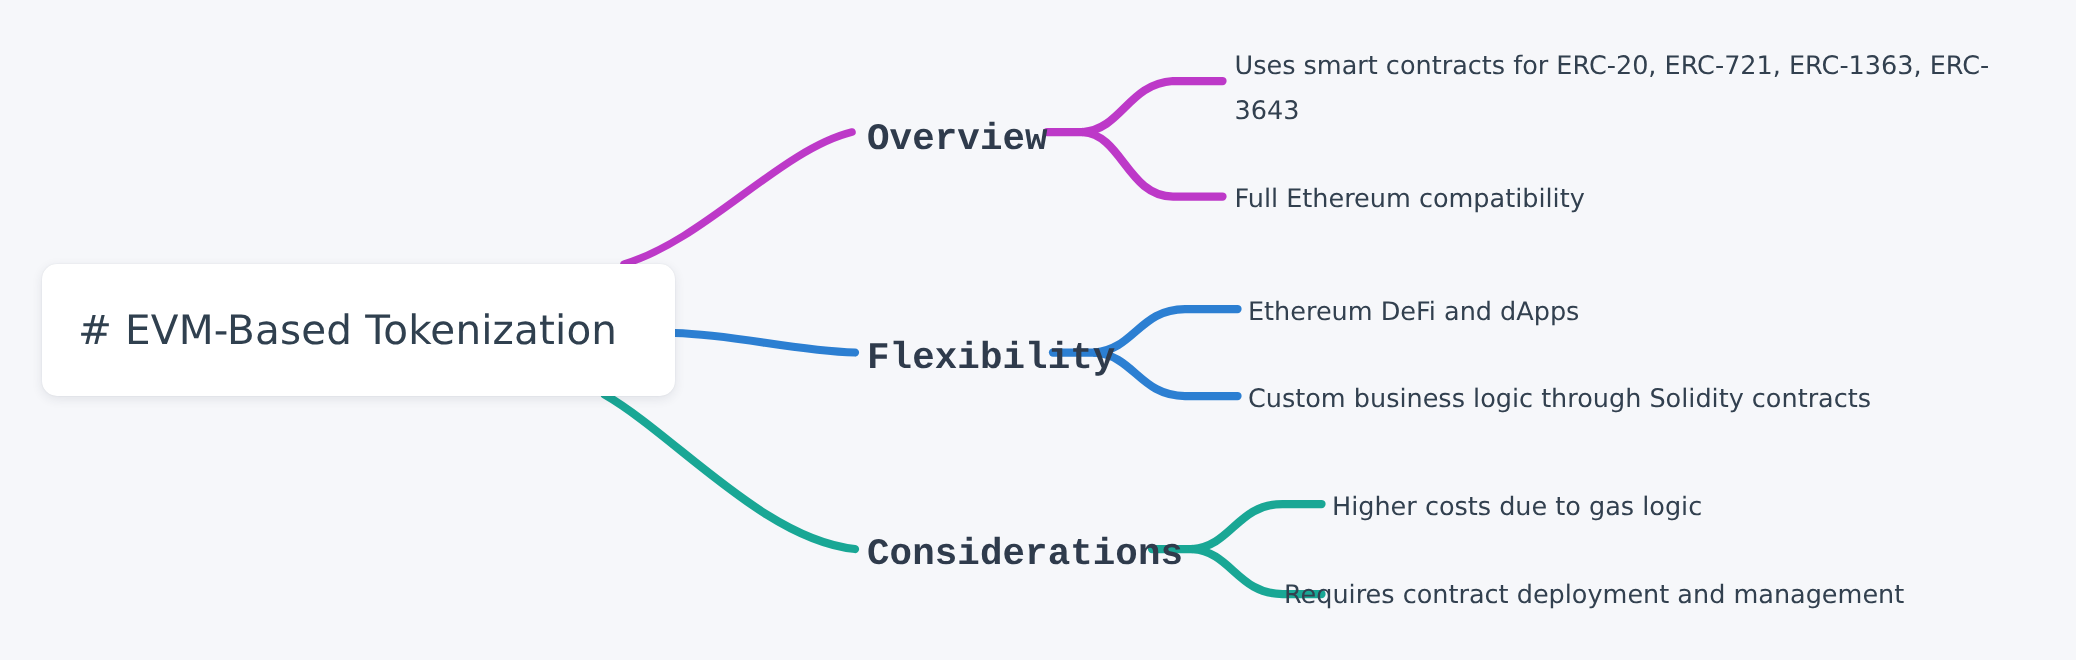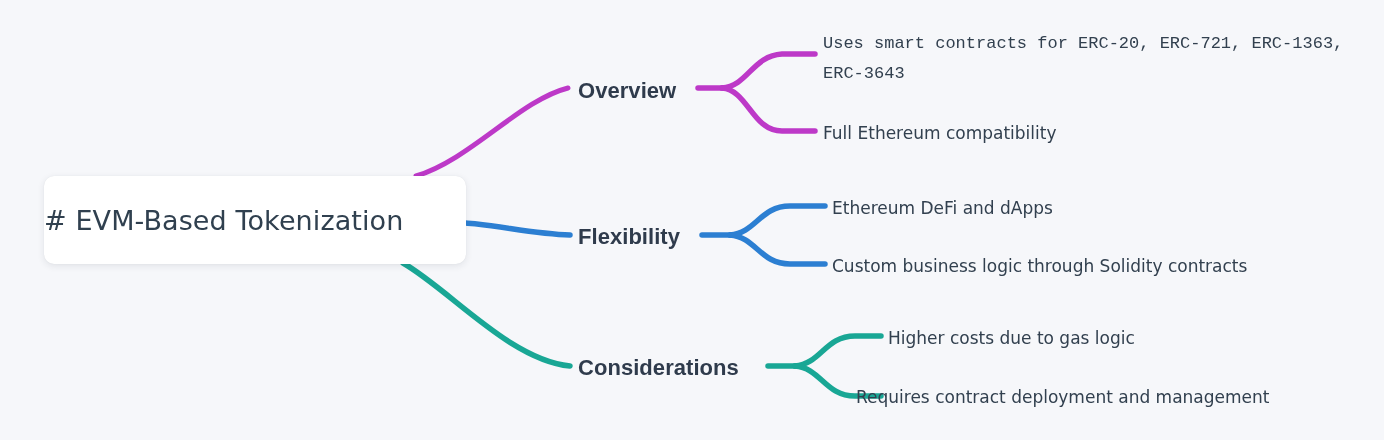--- a/index.html
+++ b/index.html
@@ -34,51 +34,51 @@
     left: 28px;
     top: 176px;
     width: 422px;
     height: 88px;
     background: #ffffff;
     border-radius: 10px;
     box-shadow: 0 2px 7px rgba(40,50,70,0.10), 0 0 1px rgba(40,50,70,0.10);
     display: flex;
     align-items: center;
     box-sizing: border-box;
-    margin-left: 16px;
+    padding-left: 24px;
   }
   .root-label {
     font-family: "DejaVu Sans", sans-serif;
     font-size: 27px;
     font-weight: 400;
     color: #30404f;
     letter-spacing: 0.1px;
   }
   .branch-node {
-    font-family: Liberation Sans, sans-serif;
-    font-size: 22px;
+    font-family: Liberation Mono, monospace;
+    font-size: 25px;
     font-weight: bold;
     color: #2f3b4c;
     letter-spacing: 0.05px;
   }
   .leaf-node {
     font-family: "DejaVu Sans", sans-serif;
     font-size: 17px;
     font-weight: 400;
     color: #32404f;
     line-height: 30px;
   }
   .leaf-wrap {
     white-space: normal;
   }
   #branch-overview   { left: 578px; top: 78px; }
   #branch-flexibility{ left: 578px; top: 224px; }
   #branch-considerations { left: 578px; top: 355px; }
 
-  #leaf-overview-0 { left: 823px; top: 29px; width: 530px; font-family: Liberation Mono, monospace; }
+  #leaf-overview-0 { left: 823px; top: 29px; width: 530px; }
   #leaf-overview-1 { left: 823px; top: 118px; }
   #leaf-flexibility-0 { left: 832px; top: 193px; }
   #leaf-flexibility-1 { left: 832px; top: 251px; text-align: right; }
   #leaf-considerations-0 { left: 888px; top: 323px; }
   #leaf-considerations-1 { left: 856px; top: 382px; }
 </style>
 </head>
 <body style="background: rgb(246, 247, 250);">
 
 <div id="mindmap-canvas" style="background: rgb(246, 247, 250);">

